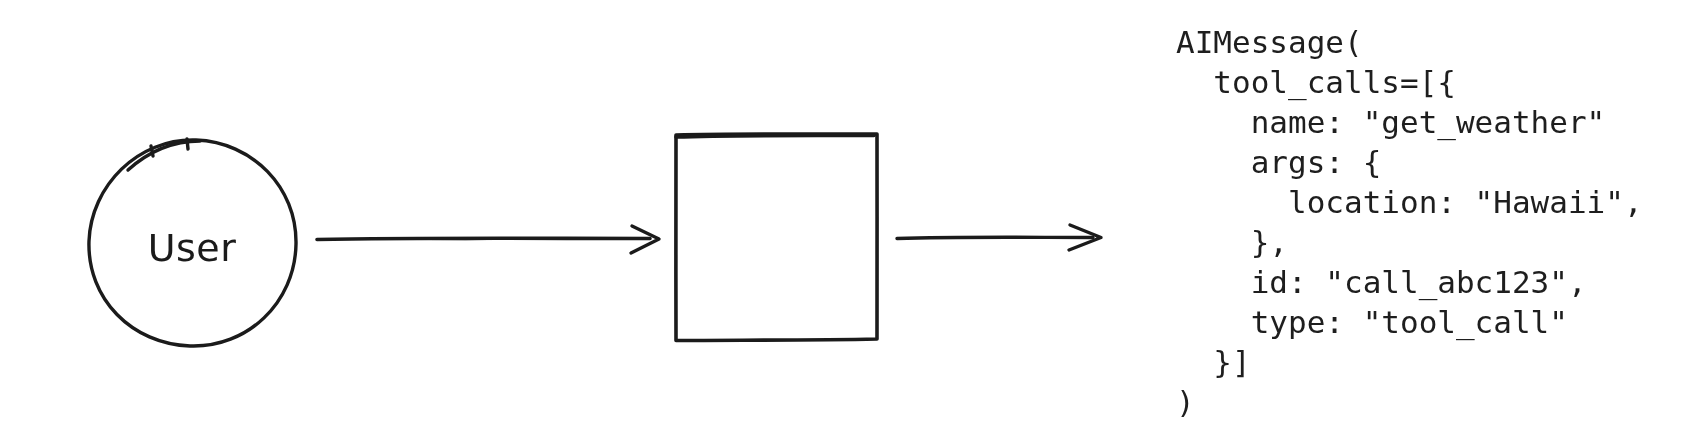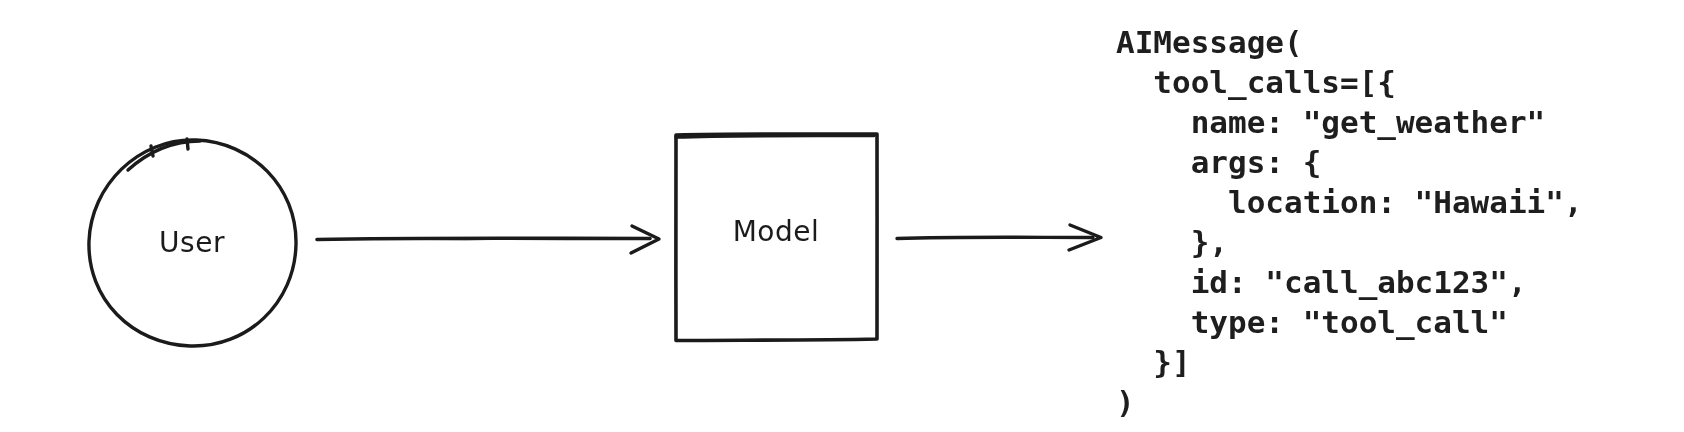--- a/index.html
+++ b/index.html
@@ -20,38 +20,38 @@
     width: 1684px; height: 432px;
   }
   .hand-label {
     position: absolute;
     color: #1b1b1b;
     font-family: "DejaVu Sans", sans-serif;
     text-align: center;
     white-space: nowrap;
     letter-spacing: 0.5px;
   }
-  .node-label { font-size: 28px; }
+  .node-label { font-size: 38px; }
   .user-label   { left: 92px;  top: 226px; width: 200px; }
   .model-label  { left: 676px; top: 215px; width: 200px; }
   .arrow-label {
     position: absolute;
     left: 292px; top: 126px; width: 370px;
     color: #1b1b1b;
     font-size: 34px;
     line-height: 43px;
     text-align: center;
     letter-spacing: 0.5px;
   }
   pre.code-block {
     position: absolute;
-    left: 1116px; top: 22px;
+    left: 1176px; top: 22px;
     color: #1e1e1e;
     font-family: "DejaVu Sans Mono", "Liberation Mono", monospace;
-    font-weight: bold;
+    font-weight: normal;
     font-size: 31px;
     line-height: 40px;
     white-space: pre;
   }
 </style>
 </head>
 <body>
 
 <div class="canvas">
 
@@ -84,21 +84,20 @@
 
     <g stroke="#1b1b1b" stroke-linecap="round" stroke-linejoin="round" fill="none">
       <path d="M 897,238.5 C 960,236.5 1030,237.5 1093,237.5" stroke-width="3.4"></path>
       <path d="M 1070,225 L 1101,237.5 L 1069,250" stroke-width="3.4"></path>
     </g>
   </svg>
 
   <div class="hand-label node-label user-label">User</div>
 
 
-  <div class="hand-label node-label model-label">Model</div>
 
   <pre class="code-block">AIMessage(
   tool_calls=[{
     name: "get_weather"
     args: {
       location: "Hawaii",
     },
     id: "call_abc123",
     type: "tool_call"
   }]

